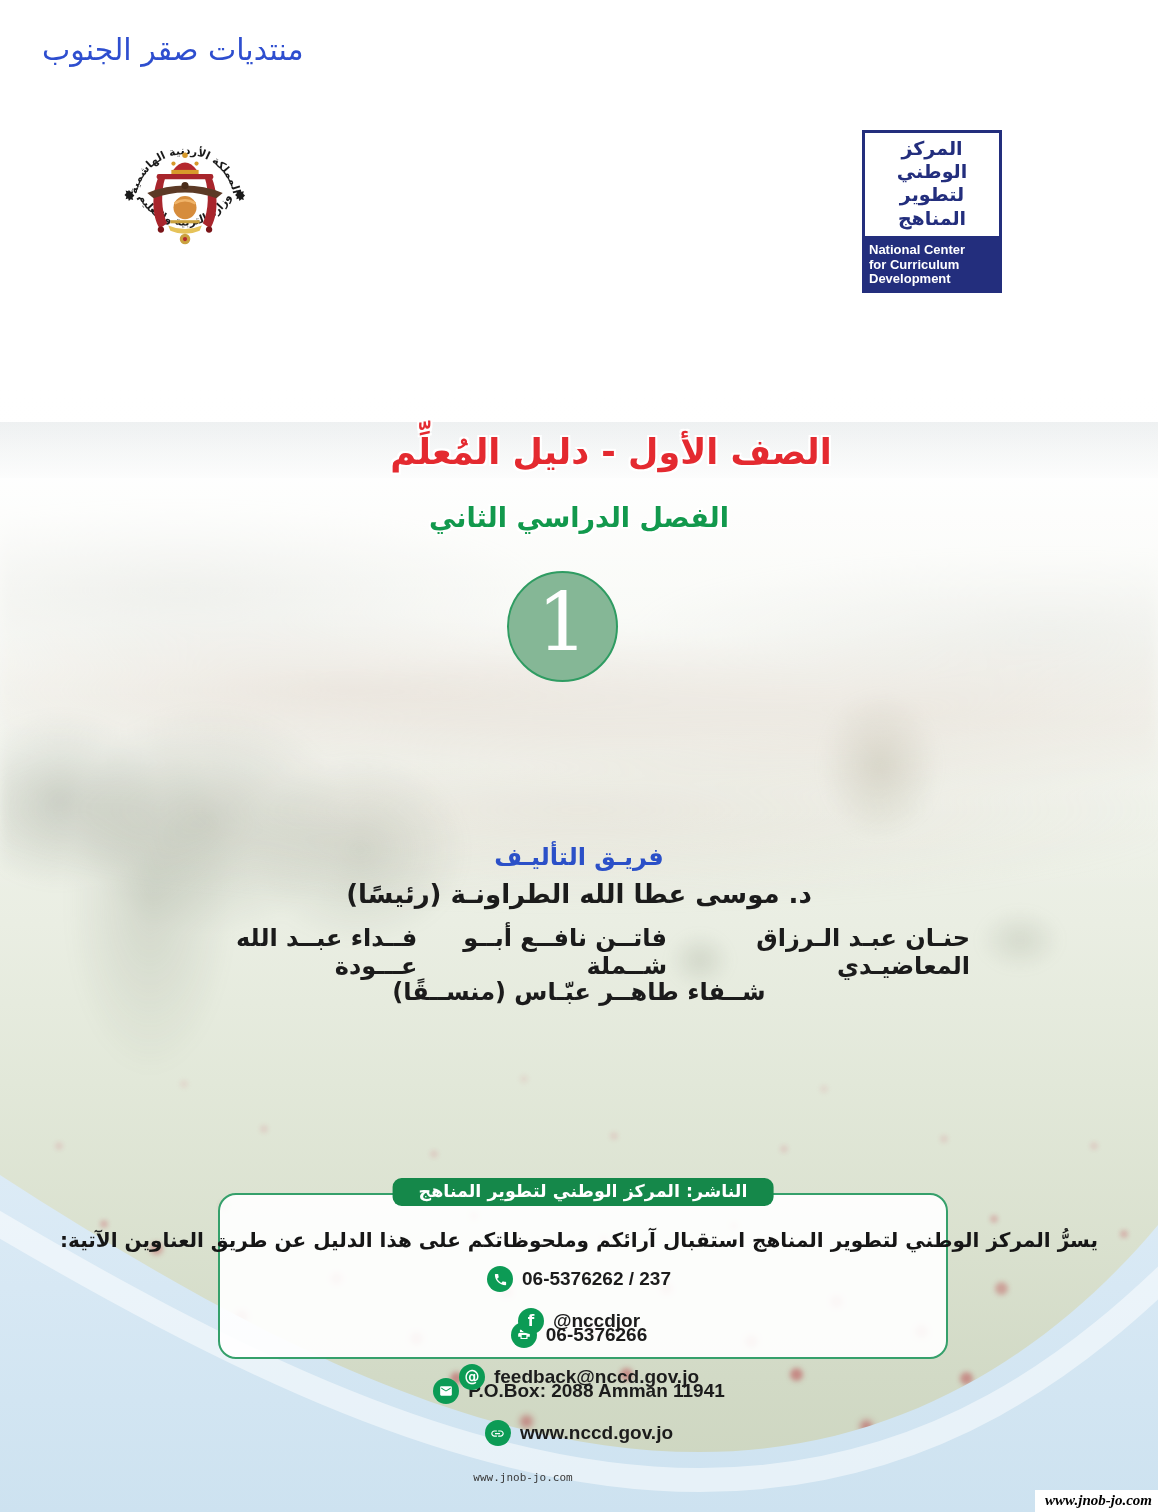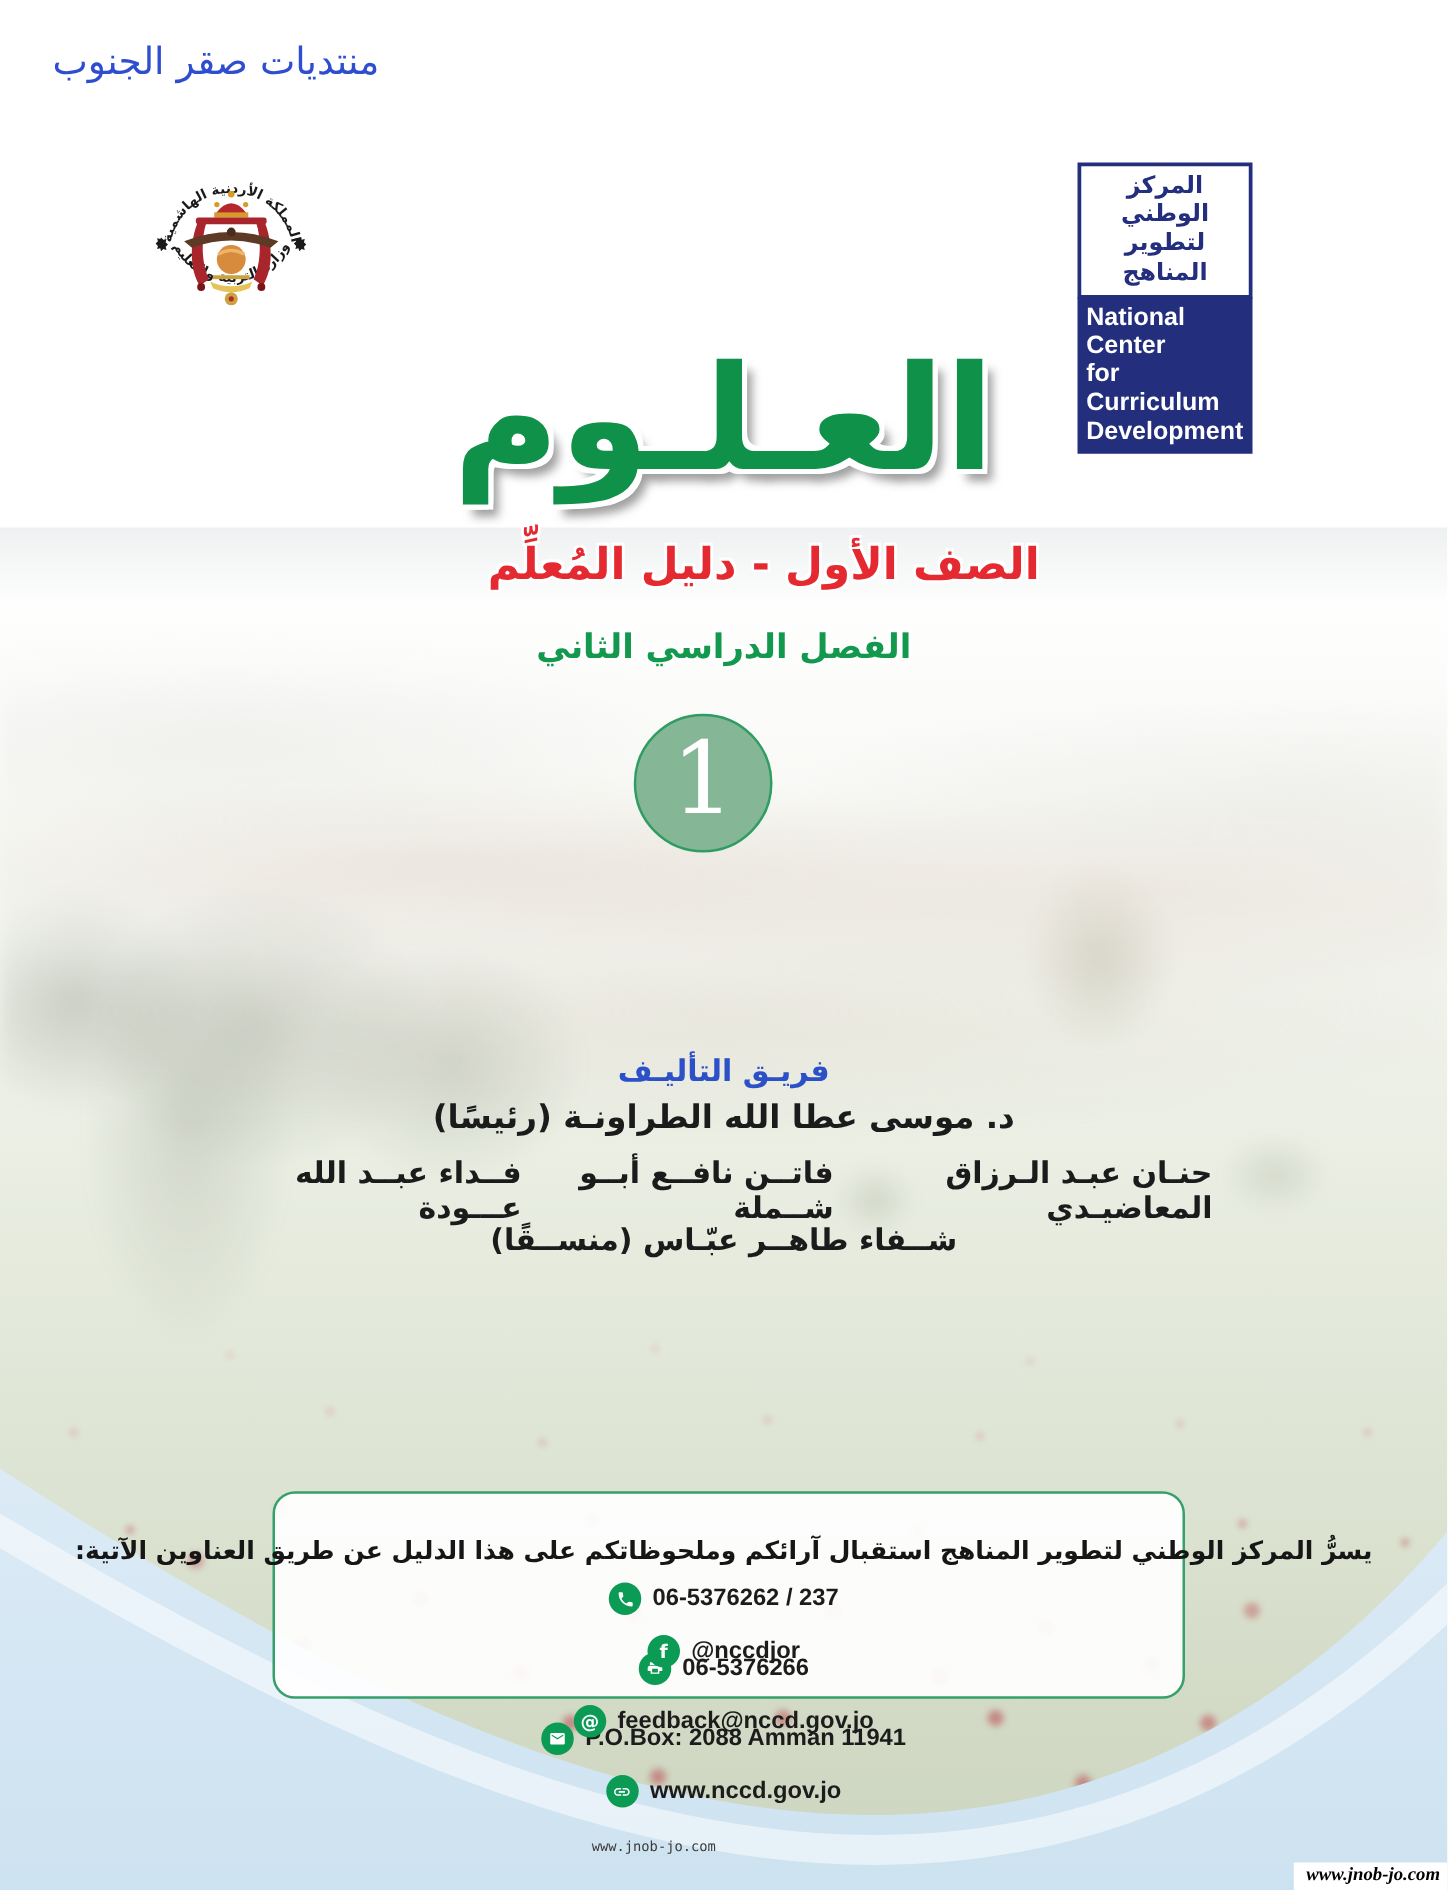--- a/index.html
+++ b/index.html
@@ -60,21 +60,21 @@
 
   
   .blue-arc{position:absolute;left:0;top:1112px;}
 
   
   .forum-title{position:absolute;left:42px;top:32px;font-size:30px;color:#2e4ecf;direction:rtl;}
   .emblem{position:absolute;left:122px;top:128px;}
   .nccd{position:absolute;left:862px;top:130px;width:140px;}
   .nccd-ar{box-sizing:border-box;border:3px solid #232e7d;background:#fff;color:#232e7d;
            font-weight:bold;font-size:19px;line-height:1.22;text-align:center;padding:4px 2px 6px;direction:rtl;}
-  .nccd-en{box-sizing:border-box;background:#232e7d;color:#fff;font-weight:bold;font-size:20px;
+  .nccd-en{box-sizing:border-box;background:#232e7d;color:#fff;font-weight:bold;font-size:13px;
            line-height:1.14;padding:5px 7px 6px;margin-top:-1px;font-family:"Liberation Sans",sans-serif;}
 
   
   .book-title{position:absolute;left:0;top:268px;width:100%;text-align:center;direction:rtl;
     font-size:116px;font-weight:900;color:#0f9149;letter-spacing:2px;
     text-shadow:-4px -4px 0 #fff,4px -4px 0 #fff,-4px 4px 0 #fff,4px 4px 0 #fff,
                 0 -4px 0 #fff,0 4px 0 #fff,-4px 0 0 #fff,4px 0 0 #fff,
                 8px 10px 8px rgba(95,95,95,.60);}
   .subtitle{position:absolute;left:0;top:432px;width:100%;text-align:center;direction:rtl;
     font-size:35px;font-weight:bold;color:#e42a30;
@@ -197,37 +197,37 @@
 
   <div class="nccd">
     <div class="nccd-ar">المركز الوطني لتطوير المناهج</div>
     <div class="nccd-en">
       <div>National Center</div>
       <div>for Curriculum</div>
       <div>Development</div>
     </div>
   </div>
 
-  <div class="book-title">العـلـوم</div>
   <div class="subtitle">الصف الأول - دليل المُعلِّم</div>
   <div class="semester">الفصل الدراسي الثاني</div>
   <div class="part-badge">
     <span>1</span>
   </div>
 
   <div class="authors-heading">فريـق التأليـف</div>
   <div class="author-chief">د. موسى عطا الله الطراونـة (رئيسًا)</div>
   <div class="authors-row">
     <span>حنـان عبـد الـرزاق المعاضيـدي</span>
     <span>فاتــن نافــع أبــو شــملة</span>
     <span>فــداء عبــد الله عـــودة</span>
   </div>
   <div class="author-coord">شــفاء طاهــر عبّـاس (منســقًا)</div>
 
   <div class="pub-box"></div>
+  <div class="pub-pill">الناشر: المركز الوطني لتطوير المناهج</div>
   <div class="pub-intro">يسرُّ المركز الوطني لتطوير المناهج استقبال آرائكم وملحوظاتكم على هذا الدليل عن طريق العناوين الآتية:</div>
 
   <div class="contact-row row1">
     <div class="c-item">
       <span class="c-icon">
         <svg width="15" height="15" viewBox="0 0 24 24" fill="#fff">
             <path d="M6.6 10.8c1.4 2.8 3.8 5.1 6.6 6.6l2.2-2.2c.3-.3.7-.4 1-.2 1.1.4 2.4.6 3.6.6.6 0 1 .4 1 1V20c0 .6-.4 1-1 1C10.6 21 3 13.4 3 4c0-.6.4-1 1-1h3.5c.6 0 1 .4 1 1 0 1.3.2 2.5.6 3.6.1.3 0 .7-.2 1l-2.3 2.2z"></path>
           </svg>
       </span>
       <span>06-5376262 / 237</span>

